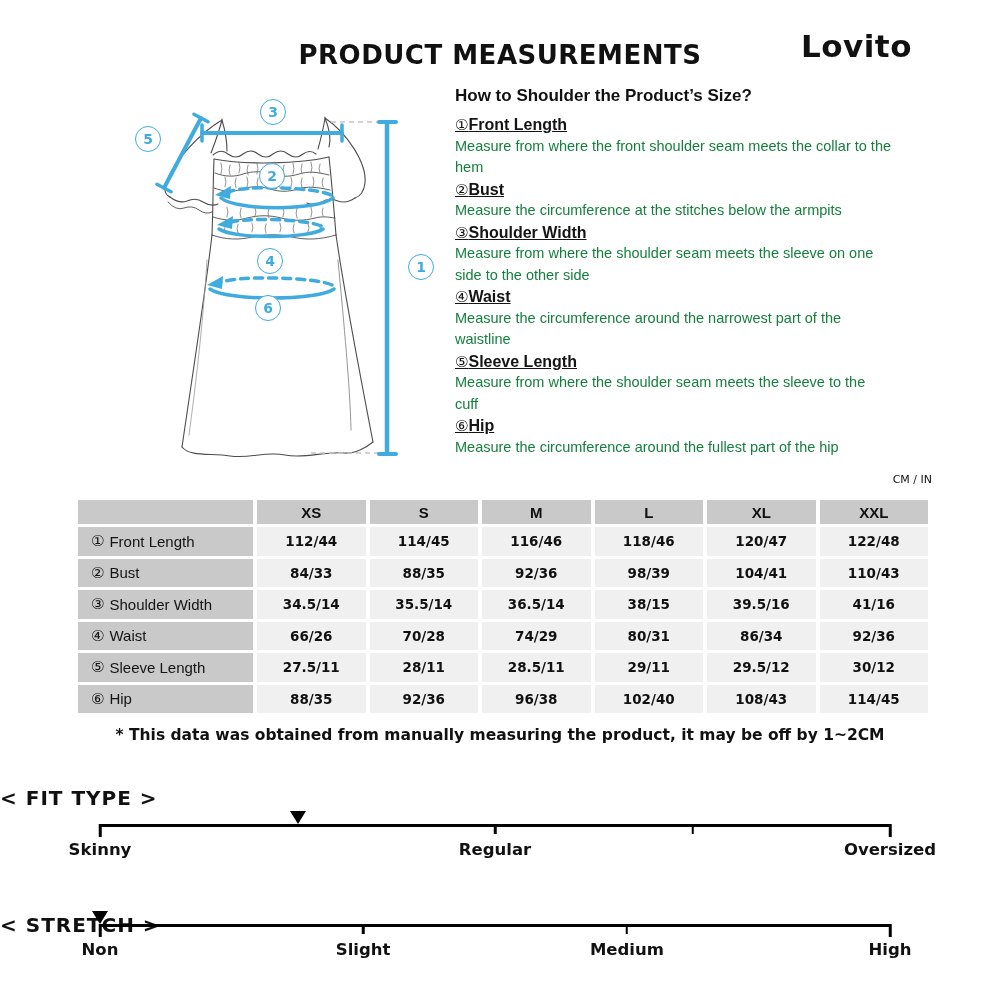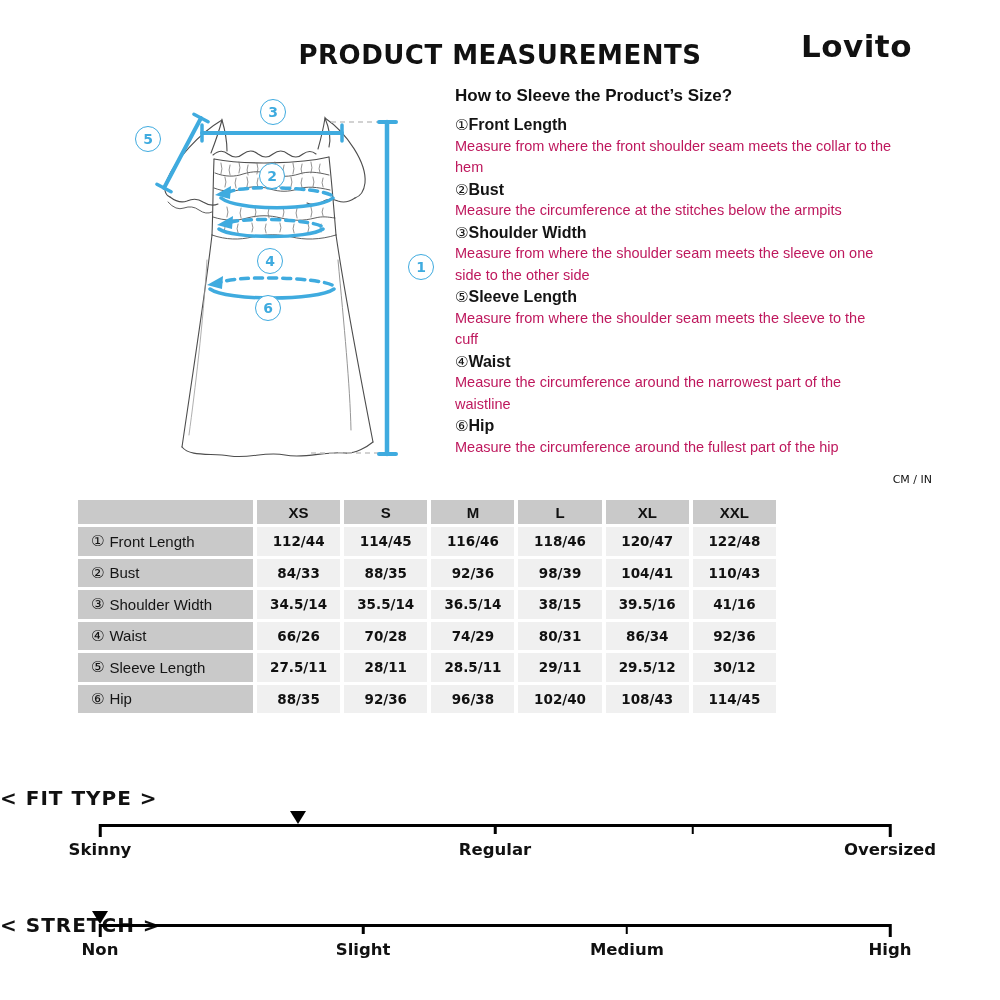--- a/index.html
+++ b/index.html
@@ -10,33 +10,33 @@
   }
   .rounded { font-family:"DejaVu Sans","Liberation Sans",sans-serif; }
 
   .page-title { position:absolute; top:40px; left:0; width:1000px; text-align:center;
     font-weight:bold; font-size:26px; letter-spacing:.5px; }
   .brand { position:absolute; top:28px; right:88px; font-weight:bold; font-size:31px; letter-spacing:.5px; }
 
   
   .guide { position:absolute; left:455px; top:86px; width:437px; }
   .guide-title { font-weight:bold; font-size:17px; margin-bottom:8px; }
-  .g-head { font-size:16px; font-weight:bold; line-height:21.5px; color:#141414; }
+  .g-head { font-size:16px; font-weight:bold; line-height:21.5px; color:#141414;text-decoration:underline; }
   .g-head .gnum { font-size:15px; font-weight:normal; }
-  .g-desc { font-size:14.5px; color:#be185d; line-height:21.5px; }
+  .g-desc { font-size:14.5px; color:#15803d; line-height:21.5px; }
 
   
   .diagram-svg { position:absolute; left:115px; top:85px; }
   .m-circle { position:absolute; width:26px; height:26px; border:1.5px solid #3fabdf; border-radius:50%;
     background:#fff; color:#3fabdf; font-weight:bold; font-size:14px;
     display:flex; align-items:center; justify-content:center; }
 
   
   .unit-label { position:absolute; top:473px; right:68px; font-weight:normal; font-size:11px; }
-  .size-table { position:absolute; left:78px; top:500px; width:698px;
+  .size-table { position:absolute; left:78px; top:500px; width:850px;
     display:grid; grid-template-columns:175px repeat(6,1fr);
     grid-template-rows:24px repeat(6,28.5px); gap:3px 4px; }
   .th { background:#c9c9c9; display:flex; align-items:center; justify-content:center;
     font-weight:bold; font-size:15px; }
   .rowlabel { background:#c9c9c9; display:flex; align-items:center; padding-left:13px;
     font-size:15px; color:#141414; }
   .rowlabel .gnum { margin-right:5px; font-size:15px; }
   .cell { background:#f0f0f0; display:flex; align-items:center; justify-content:center;
     font-weight:bold; font-size:13.5px; font-family:"DejaVu Sans","Liberation Sans",sans-serif; }
 
@@ -131,41 +131,41 @@
   </svg>
 
   <div class="m-circle rounded" style="left:408px; top:254px;">1</div>
   <div class="m-circle rounded" style="left:259px; top:163px;">2</div>
   <div class="m-circle rounded" style="left:260px; top:99px;">3</div>
   <div class="m-circle rounded" style="left:257px; top:248px;">4</div>
   <div class="m-circle rounded" style="left:135px; top:126px;">5</div>
   <div class="m-circle rounded" style="left:255px; top:295px;">6</div>
 
   <div class="guide">
-    <div class="guide-title">How to Sleeve the Product’s Size?</div>
+    <div class="guide-title">How to Shoulder the Product’s Size?</div>
 
     <div class="g-item">
       <div class="g-head"><span class="gnum">①</span><span>Front Length</span></div>
       <div class="g-desc">Measure from where the front shoulder seam meets the collar to the hem</div>
     </div>
     <div class="g-item">
       <div class="g-head"><span class="gnum">②</span><span>Bust</span></div>
       <div class="g-desc">Measure the circumference at the stitches below the armpits</div>
     </div>
     <div class="g-item">
       <div class="g-head"><span class="gnum">③</span><span>Shoulder Width</span></div>
       <div class="g-desc">Measure from where the shoulder seam meets the sleeve on one side to the other side</div>
     </div>
     <div class="g-item">
+      <div class="g-head"><span class="gnum">④</span><span>Waist</span></div>
+      <div class="g-desc">Measure the circumference around the narrowest part of the waistline</div>
+    </div>
+    <div class="g-item">
       <div class="g-head"><span class="gnum">⑤</span><span>Sleeve Length</span></div>
       <div class="g-desc">Measure from where the shoulder seam meets the sleeve to the cuff</div>
-    </div>
-    <div class="g-item">
-      <div class="g-head"><span class="gnum">④</span><span>Waist</span></div>
-      <div class="g-desc">Measure the circumference around the narrowest part of the waistline</div>
     </div>
     <div class="g-item">
       <div class="g-head"><span class="gnum">⑥</span><span>Hip</span></div>
       <div class="g-desc">Measure the circumference around the fullest part of the hip</div>
     </div>
   </div>
 
   <div class="unit-label rounded">CM / IN</div>
 
   <div class="size-table">
@@ -237,20 +237,21 @@
         <span>Hip</span>
       </div>
     <div class="cell">88/35</div>
     <div class="cell">92/36</div>
     <div class="cell">96/38</div>
     <div class="cell">102/40</div>
     <div class="cell">108/43</div>
     <div class="cell">114/45</div>
   </div>
 
+  <div class="footnote rounded">* This data was obtained from manually measuring the product, it may be off by 1~2CM</div>
 
   <div class="scale-title rounded" style="top:786px;">&lt; FIT TYPE &gt;</div>
   <div class="scale" style="top:824px;">
     <div class="line"></div>
     <div class="tick end" style="left:0%;"></div>
     <div class="tick mid" style="left:50%;"></div>
     <div class="tick mid" style="left:75%;"></div>
     <div class="tick end" style="left:100%;"></div>
     <div class="marker" style="left:25%;"></div>
     <div class="s-label rounded" style="left:0%;">Skinny</div>

